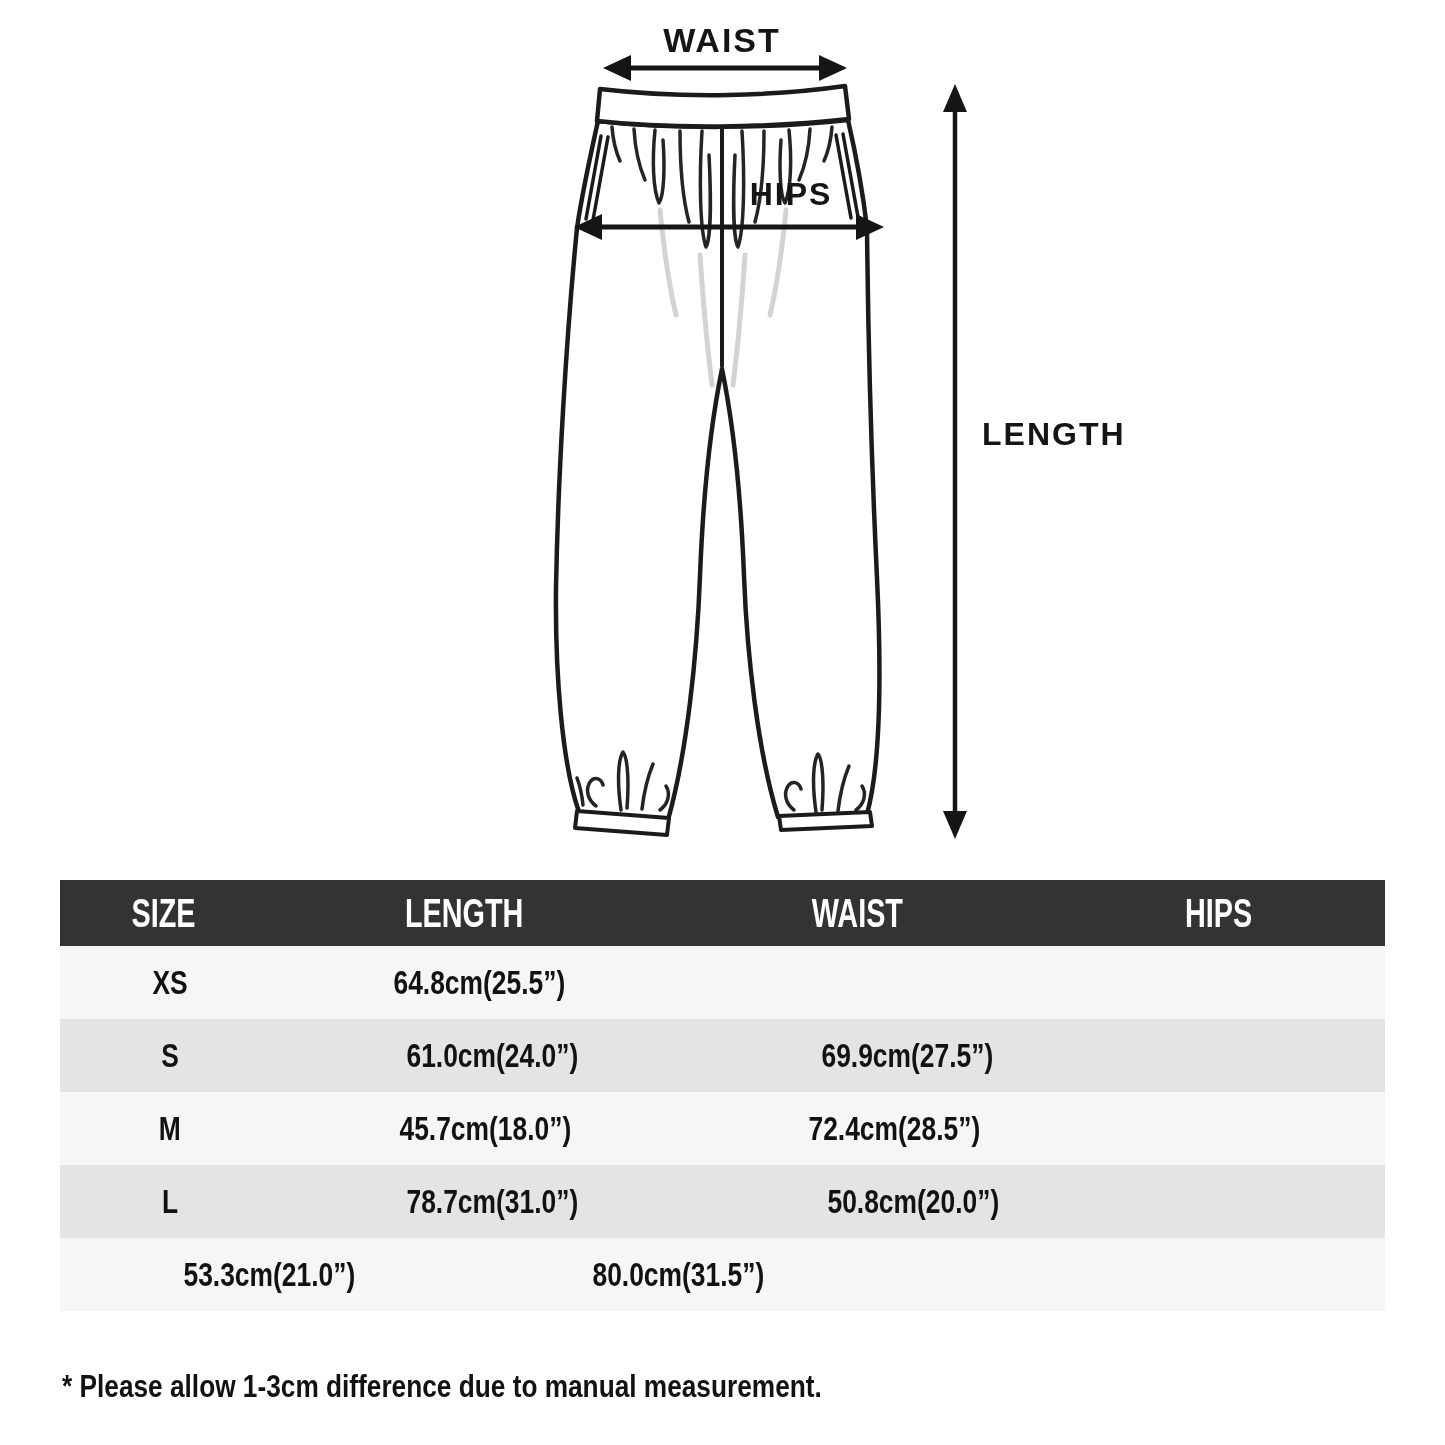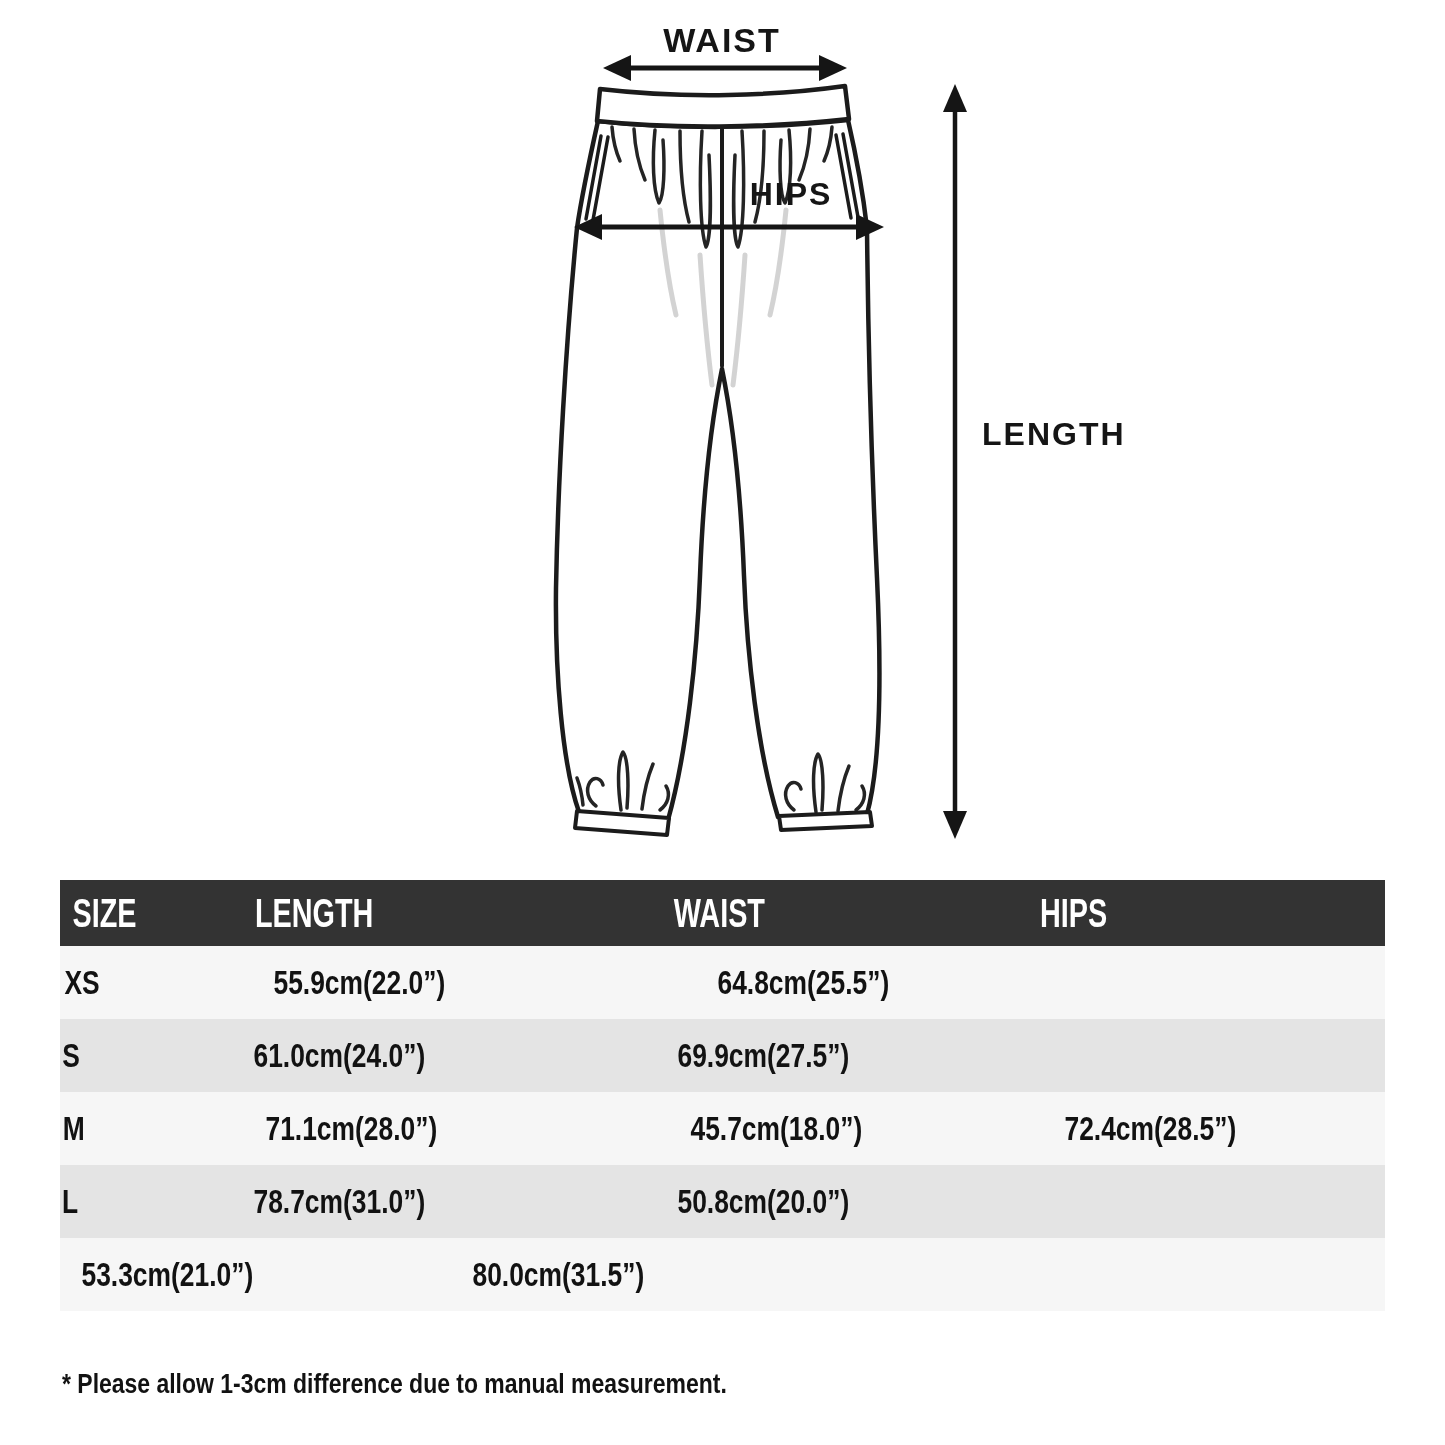--- a/index.html
+++ b/index.html
@@ -11,35 +11,35 @@
   .page{position:relative;width:1445px;height:1445px;overflow:hidden;background:#ffffff;border-radius:27px;}
   .diagram-svg{position:absolute;left:0;top:0;}
 
   
   .size-table{position:absolute;left:60px;top:880px;width:1325px;}
   .trow{display:flex;width:100%;}
   .thead{height:66px;background:#333333;}
   .tbody-row{height:73px;}
   .row-light{background:#f6f6f6;gap:20px;}
   .row-alt{background:#e4e4e4;}
-  .cell{display:flex;align-items:center;overflow:visible;}
+  .cell{display:flex;align-items:center;justify-content:center;overflow:visible;padding-left:24px;}
   .c-size{width:13%;}
   .c-length{width:32%;}
   .c-waist{width:28%;}
   .c-hips{width:27%;}
   .cond{display:inline-block;transform:scaleX(0.78);transform-origin:50% 50%;white-space:nowrap;}
   .thead .cond{
     color:#ffffff;font-weight:bold;font-size:40px;letter-spacing:0px;transform:scaleX(0.72);
   }
   .tbody-row .cond{
     color:#121212;font-weight:bold;font-size:33px;transform:scaleX(0.8);
   }
 
   
-  .footnote{position:absolute;left:62px;top:1368px;font-size:28px;font-weight:bold;color:#121212;}
+  .footnote{position:absolute;left:62px;top:1368px;font-size:32px;font-weight:bold;color:#121212;}
   .footnote .cond{transform:scaleX(0.82);transform-origin:left center;}
 
   
   .anno-text{
     font-family:"Liberation Sans", sans-serif;
     font-weight:bold;
     fill:#151515;
   }
 </style>
 </head>
@@ -164,46 +164,40 @@
         </div>
       <div class="cell c-hips">
           <span class="cond">HIPS</span>
         </div>
     </div>
 
     <div class="trow tbody-row row-light">
       <div class="cell c-size">
           <span class="cond">XS</span>
         </div>
-      <div class="cell c-length">
-          <span class="cond">55.9cm(22.0”)</span>
-        </div>
       <div class="cell c-hips">
           <span class="cond">64.8cm(25.5”)</span>
         </div>
     </div>
 
     <div class="trow tbody-row row-alt">
       <div class="cell c-size">
           <span class="cond">S</span>
         </div>
       <div class="cell c-length">
           <span class="cond">61.0cm(24.0”)</span>
         </div>
       <div class="cell c-hips">
           <span class="cond">69.9cm(27.5”)</span>
         </div>
     </div>
 
     <div class="trow tbody-row row-light">
       <div class="cell c-size">
           <span class="cond">M</span>
-        </div>
-      <div class="cell c-length">
-          <span class="cond">71.1cm(28.0”)</span>
         </div>
       <div class="cell c-waist">
           <span class="cond">45.7cm(18.0”)</span>
         </div>
       <div class="cell c-hips">
           <span class="cond">72.4cm(28.5”)</span>
         </div>
     </div>
 
     <div class="trow tbody-row row-alt">

